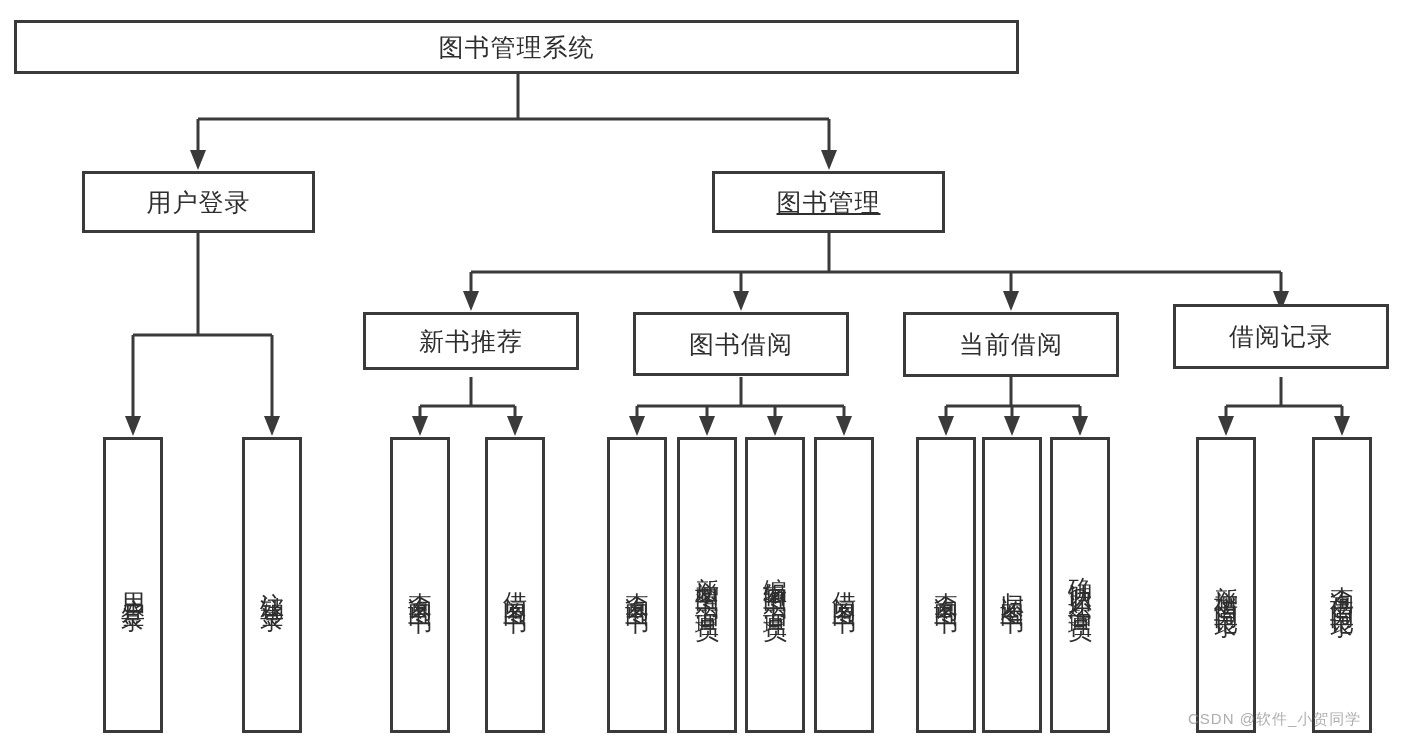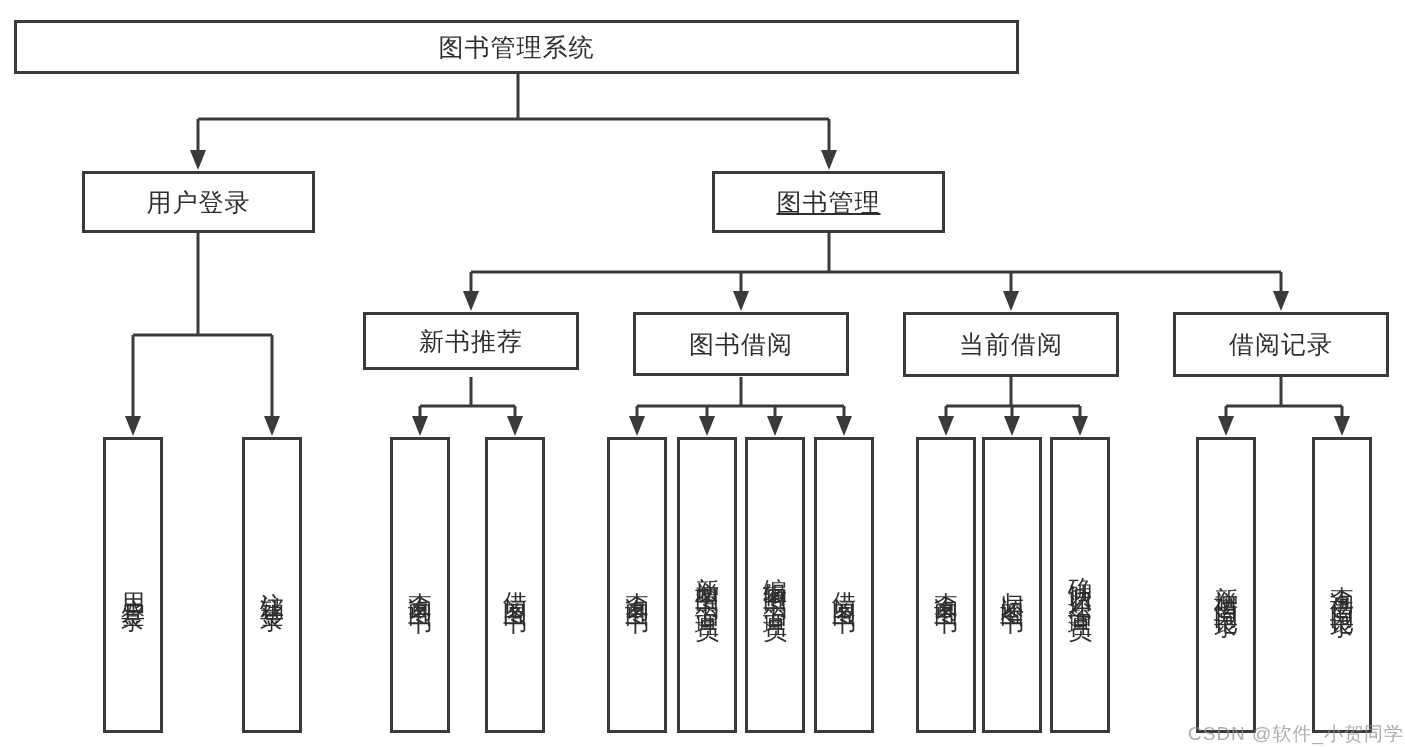--- a/index.html
+++ b/index.html
@@ -50,26 +50,25 @@
     writing-mode: vertical-rl;
     font-size: 24px;
     letter-spacing: 6px;
     line-height: 1;
     white-space: nowrap;
   }
   .watermark {
     position: absolute;
     left: 1188px;
     top: 710px;
-    font-size: 19px;
+    font-size: 15px;
     letter-spacing: 1px;
     color: rgba(145, 145, 145, 0.75);
     white-space: nowrap;
     z-index: 5;
-    margin-top: 11px;
   }
   .line {
     stroke: #3a3a3a;
     stroke-width: 3;
     fill: none;
   }
   .arrowhead {
     fill: #3a3a3a;
     stroke: none;
   }
@@ -147,21 +146,21 @@
 
   <div class="node hbox" style="left:363px; top:312px; width:216px; height:58px;">
     <span>新书推荐</span>
   </div>
   <div class="node hbox" style="left:633px; top:312px; width:216px; height:64px;">
     <span>图书借阅</span>
   </div>
   <div class="node hbox" style="left:903px; top:312px; width:216px; height:65px;">
     <span>当前借阅</span>
   </div>
-  <div class="node hbox" style="left:1173px; top:312px; width:216px; height:65px;">
+  <div class="node hbox" style="left:1173px; top:304px; width:216px; height:65px;">
     <span>借阅记录</span>
   </div>
 
   <div class="node vbox" style="left:103px;">
     <span class="vtext">用户登录</span>
   </div>
   <div class="node vbox" style="left:242px;">
     <span class="vtext">注销登录</span>
   </div>
 

